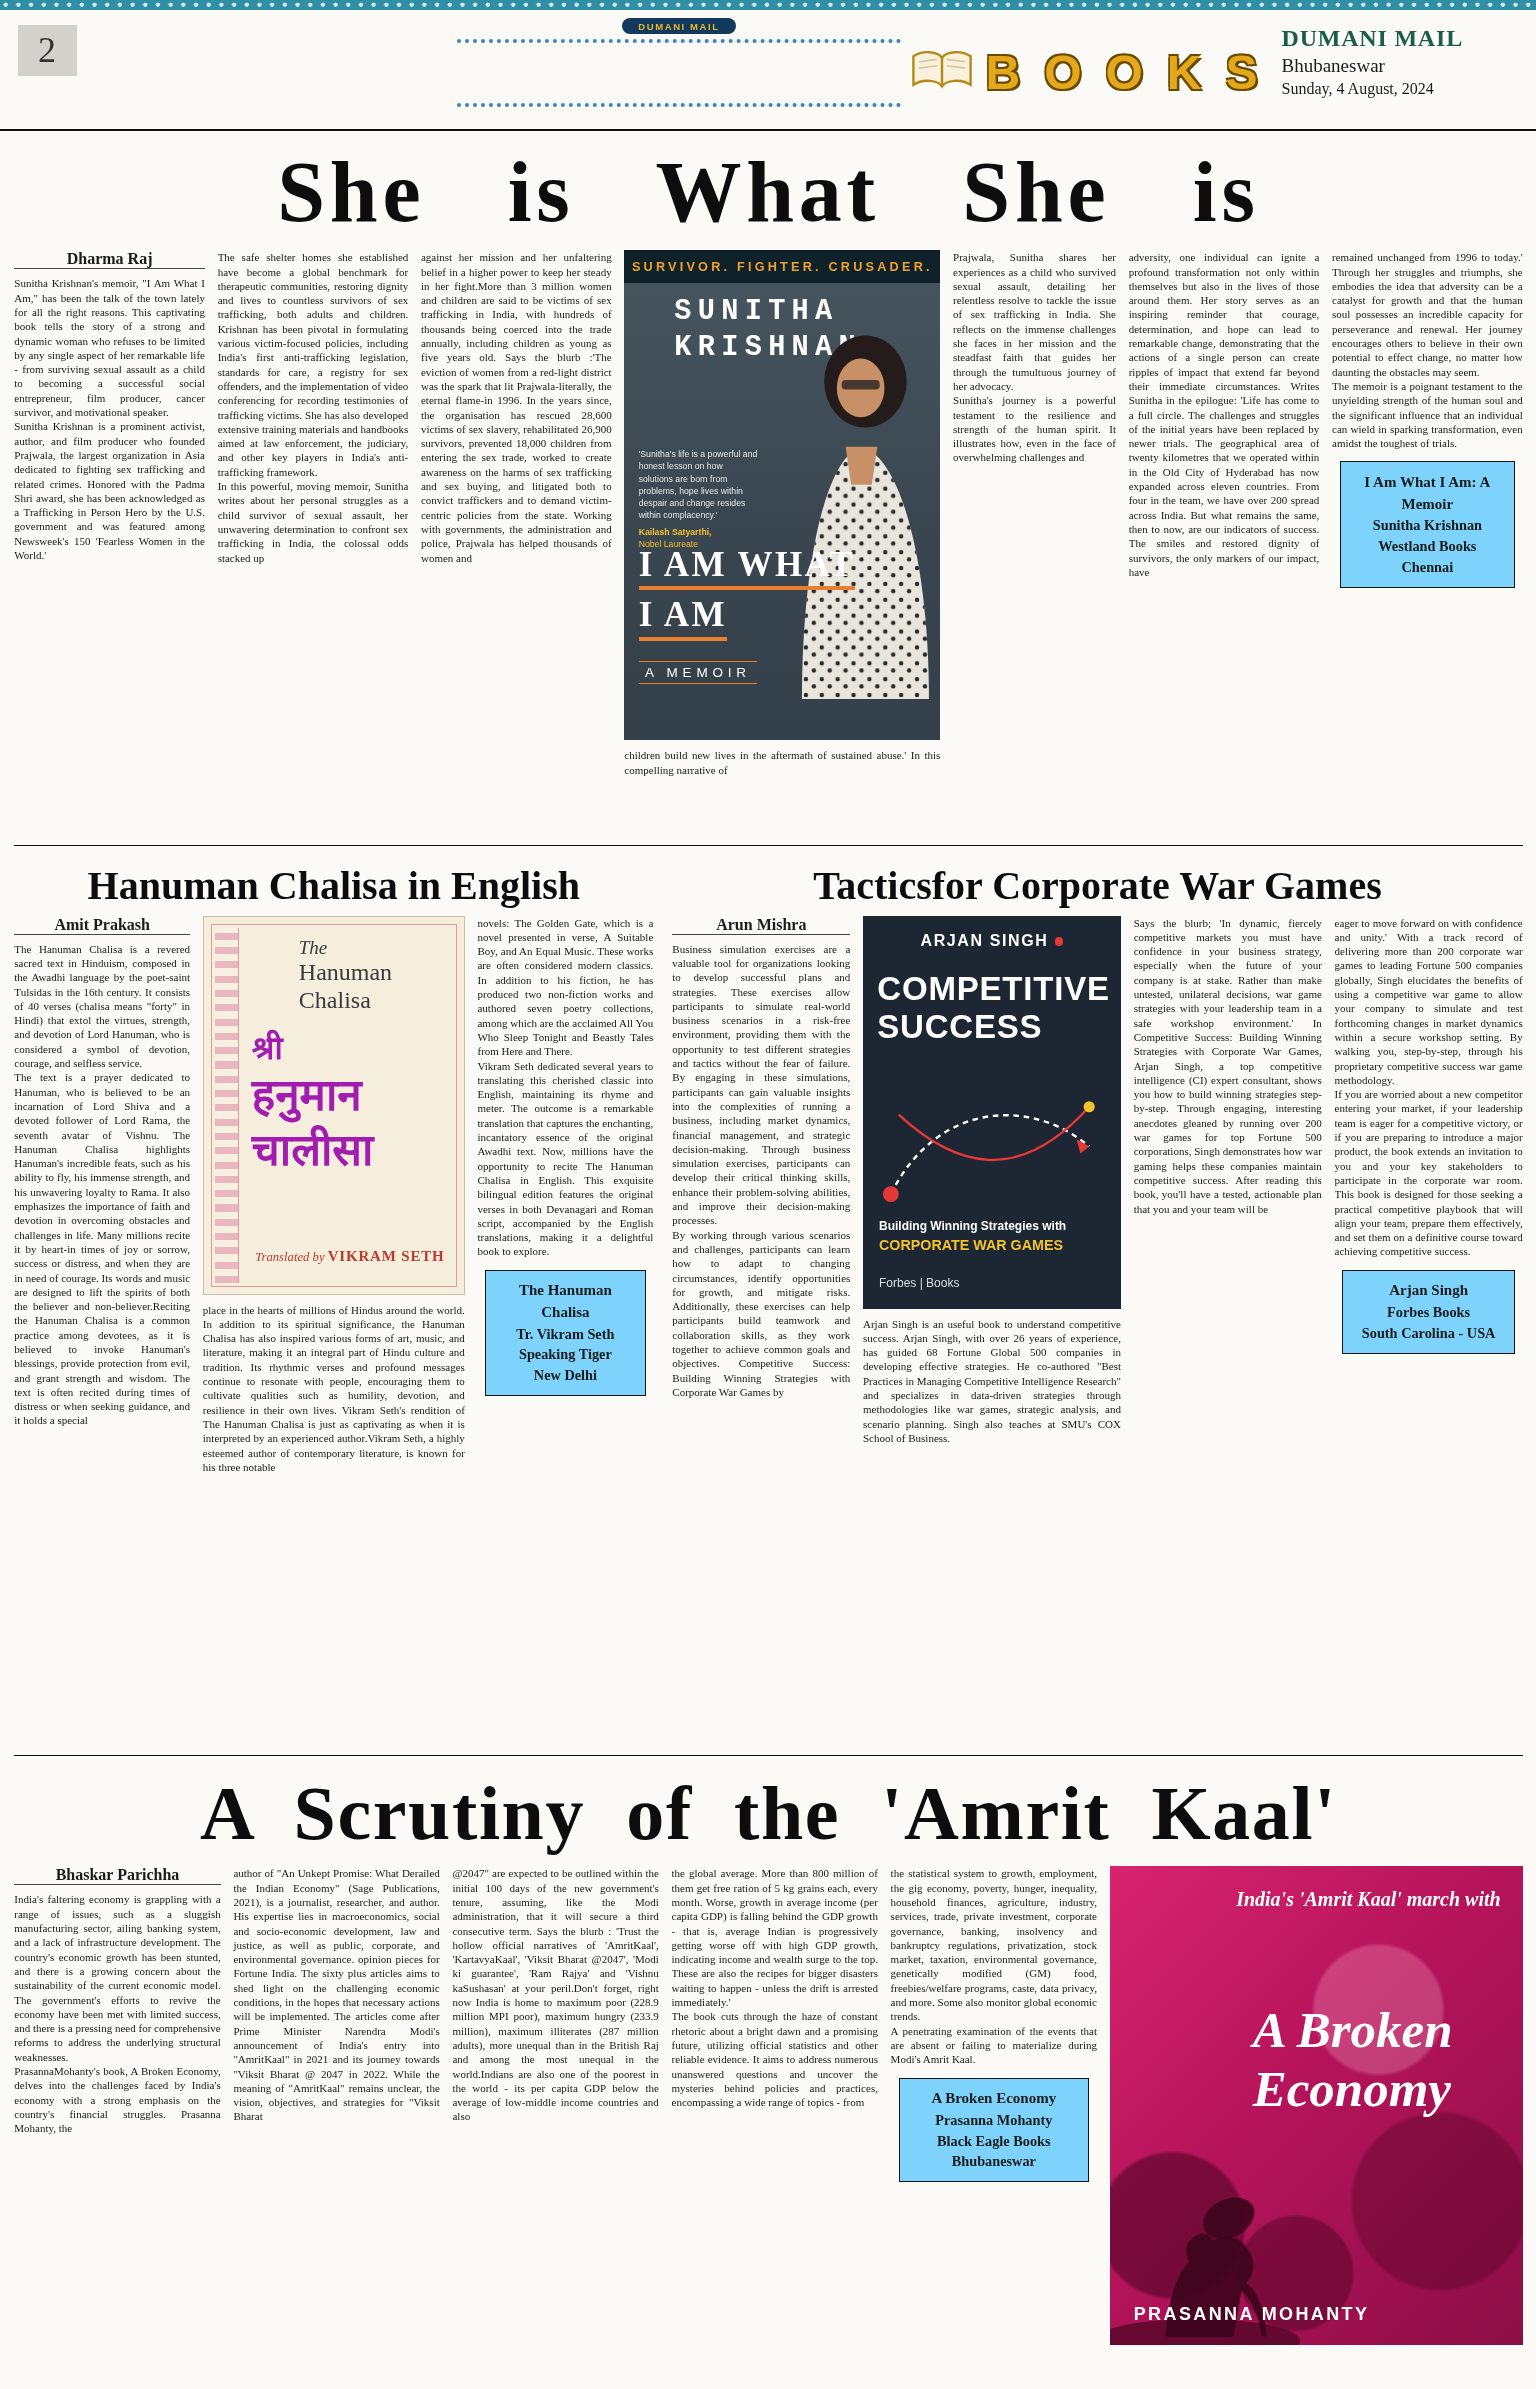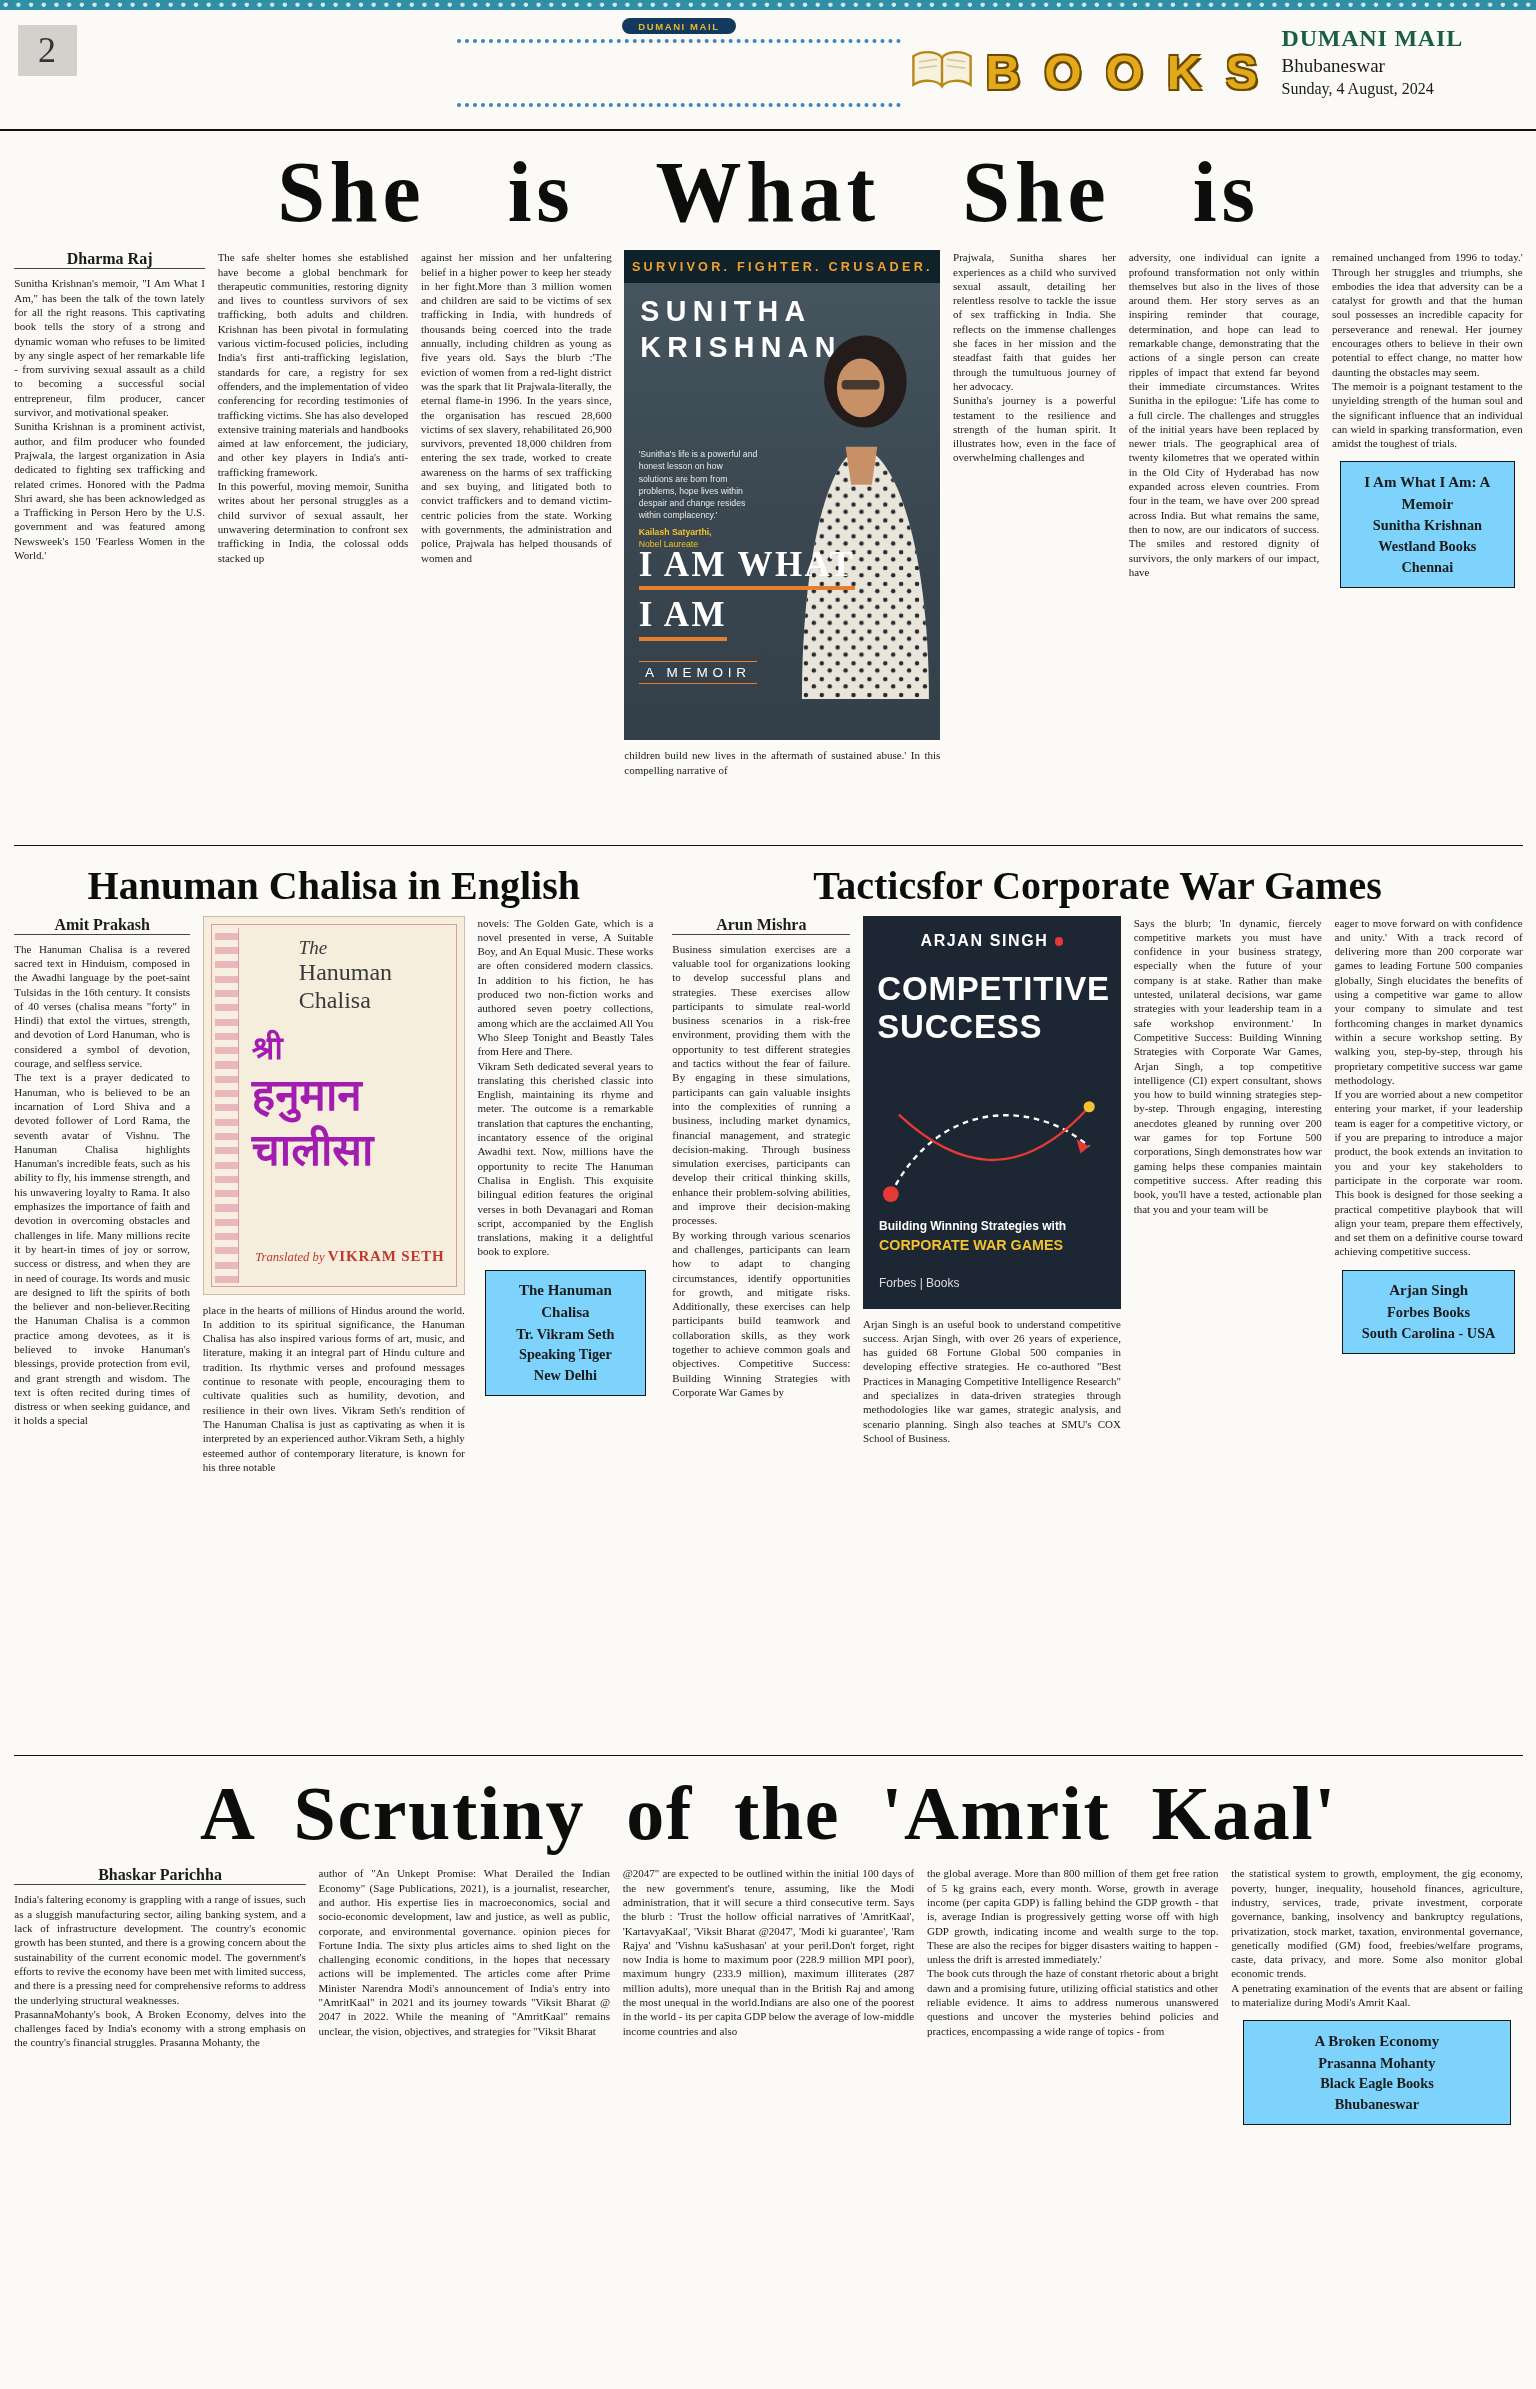--- a/index.html
+++ b/index.html
@@ -78,22 +78,22 @@
     width:316px; height:490px; position:relative; overflow:hidden;
     background:linear-gradient(180deg,#47565f 0%, #3a4750 55%, #33404a 100%);
     margin-bottom:8px;
   }
   .c1-top {
     background:#0f2129; color:#f0a030; text-align:center;
     font-family:"Liberation Sans", sans-serif; font-weight:bold;
     font-size:12.7px; letter-spacing:3.2px; padding:9.5px 3.2px;
   }
   .c1-author {
-    color:#fff; font-family:Liberation Sans, sans-serif; font-weight:bold;
-    font-size:28.6px; letter-spacing:6.3px; padding:11px 0 0 16px; line-height:1.25;
+    color:#fff; font-family:Liberation Mono, monospace; font-weight:bold;
+    font-size:28.6px; letter-spacing:6.3px; padding:11px 0 0 16px; line-height:1.25;margin-left:34px;
   }
   .c1-figure { position:absolute; right:-4.8px; top:76px; }
   .c1-quote {
     position:absolute; left:14.3px; top:198px; width:119px;
     font-family:"Liberation Sans", sans-serif; font-size:8.7px;
     color:#e8e8e8; line-height:1.4;
   }
   .c1-attrib { color:#f2c230; font-weight:bold; margin-top:4.8px; }
   .c1-attrib2 { color:#f2c230; }
   .c1-title-block { position:absolute; left:14.3px; bottom:95px; }
@@ -396,15 +396,30 @@
     <div class="col">
       <div class="body-text">the statistical system to growth, employment, the gig economy, poverty, hunger, inequality, household finances, agriculture, industry, services, trade, private investment, corporate governance, banking, insolvency and bankruptcy regulations, privatization, stock market, taxation, environmental governance, genetically modified (GM) food, freebies/welfare programs, caste, data privacy, and more. Some also monitor global economic trends.
 A penetrating examination of the events that are absent or failing to materialize during Modi's Amrit Kaal.</div>
       <div class="book-box">
         <div class="bb-title">A Broken Economy</div>
         <div>Prasanna Mohanty</div>
         <div>Black Eagle Books</div>
         <div>Bhubaneswar</div>
       </div>
     </div>
+    <div class="art4-covercol">
+      <div class="cover4">
+        <svg class="c4-sil" width="198" height="222" viewBox="0 0 250 280">
+          <ellipse cx="110" cy="275" rx="130" ry="28" fill="#4d0726" opacity="0.75"></ellipse>
+          <path d="M70 270 q5 -70 30 -95 q-10 -18 4 -30 q15 -12 27 3 q28 -14 45 14 q12 22 -4 40 q22 16 26 68 l-6 0 q-8 -44 -26 -58 l-10 58 z" fill="#3c041d" opacity="0.9"></path>
+          <ellipse cx="150" cy="120" rx="34" ry="24" fill="#3c041d" opacity="0.9" transform="rotate(-25 150 120)"></ellipse>
+        </svg>
+        <div class="c4-top">India's 'Amrit Kaal' march with</div>
+        <div class="c4-title">
+          <div>A Broken</div>
+          <div>Economy</div>
+        </div>
+        <div class="c4-author">PRASANNA MOHANTY</div>
+      </div>
+    </div>
   </div>
 </div>
 
 
 </body></html>

